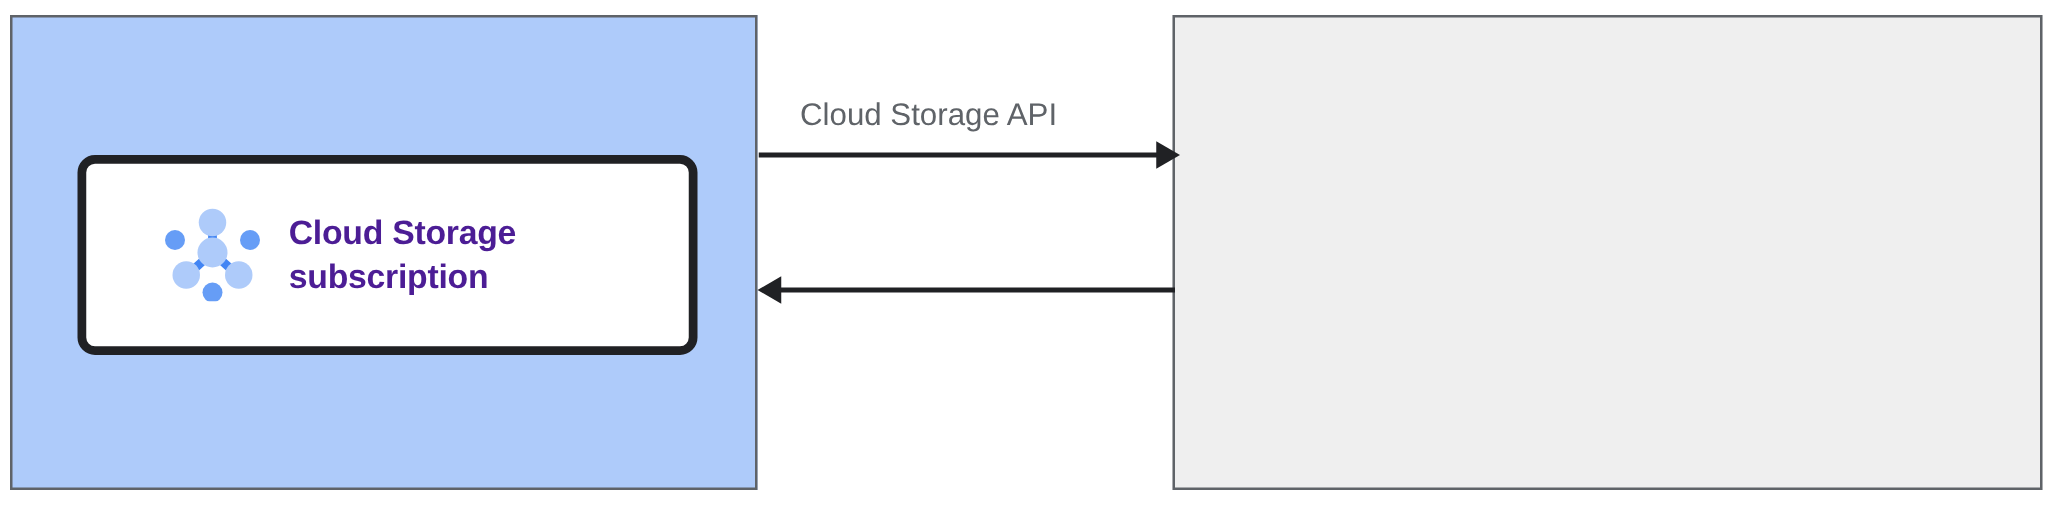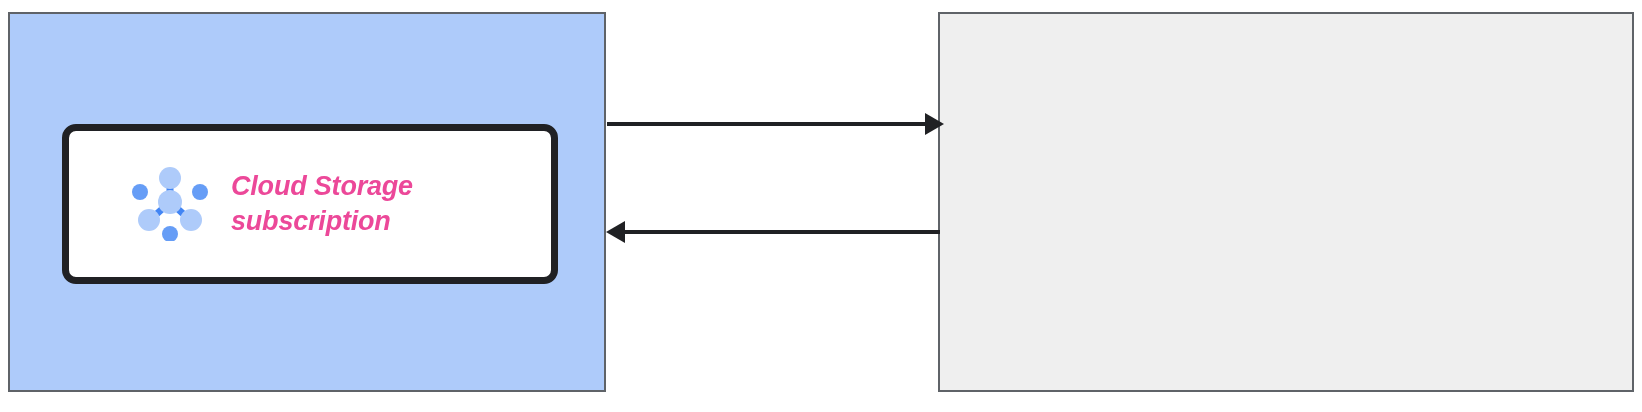--- a/index.html
+++ b/index.html
@@ -58,25 +58,24 @@
     padding-left: 62px;
   }
 
   .card-icon {
     flex: 0 0 auto;
     display: block;
   }
   .card-label {
     font-size: 27px;
     font-weight: bold;
-    color: #ec4899;
+    color: #4c1d95;
     line-height: 1.28;
     white-space: pre-line;
     letter-spacing: -0.2px;
-    font-style: italic;
   }
   #card-subscription .card-label { margin-left: 22px; }
 
   
   .flow-line {
     position: absolute;
     background: #202124;
     height: 4px;
   }
   #flow-api-line {
@@ -156,17 +155,18 @@
     </div>
   </div>
 
   <div class="panel" id="panel-bucket">
 
     
   </div>
 
   <div class="flow-line" id="flow-api-line"></div>
   <div class="arrowhead" id="flow-api-head"></div>
+  <div class="flow-label" id="flow-api-label">Cloud Storage API</div>
 
   <div class="flow-line" id="flow-response-line"></div>
   <div class="arrowhead" id="flow-response-head"></div>
 
 </div>
 
 </body></html>

